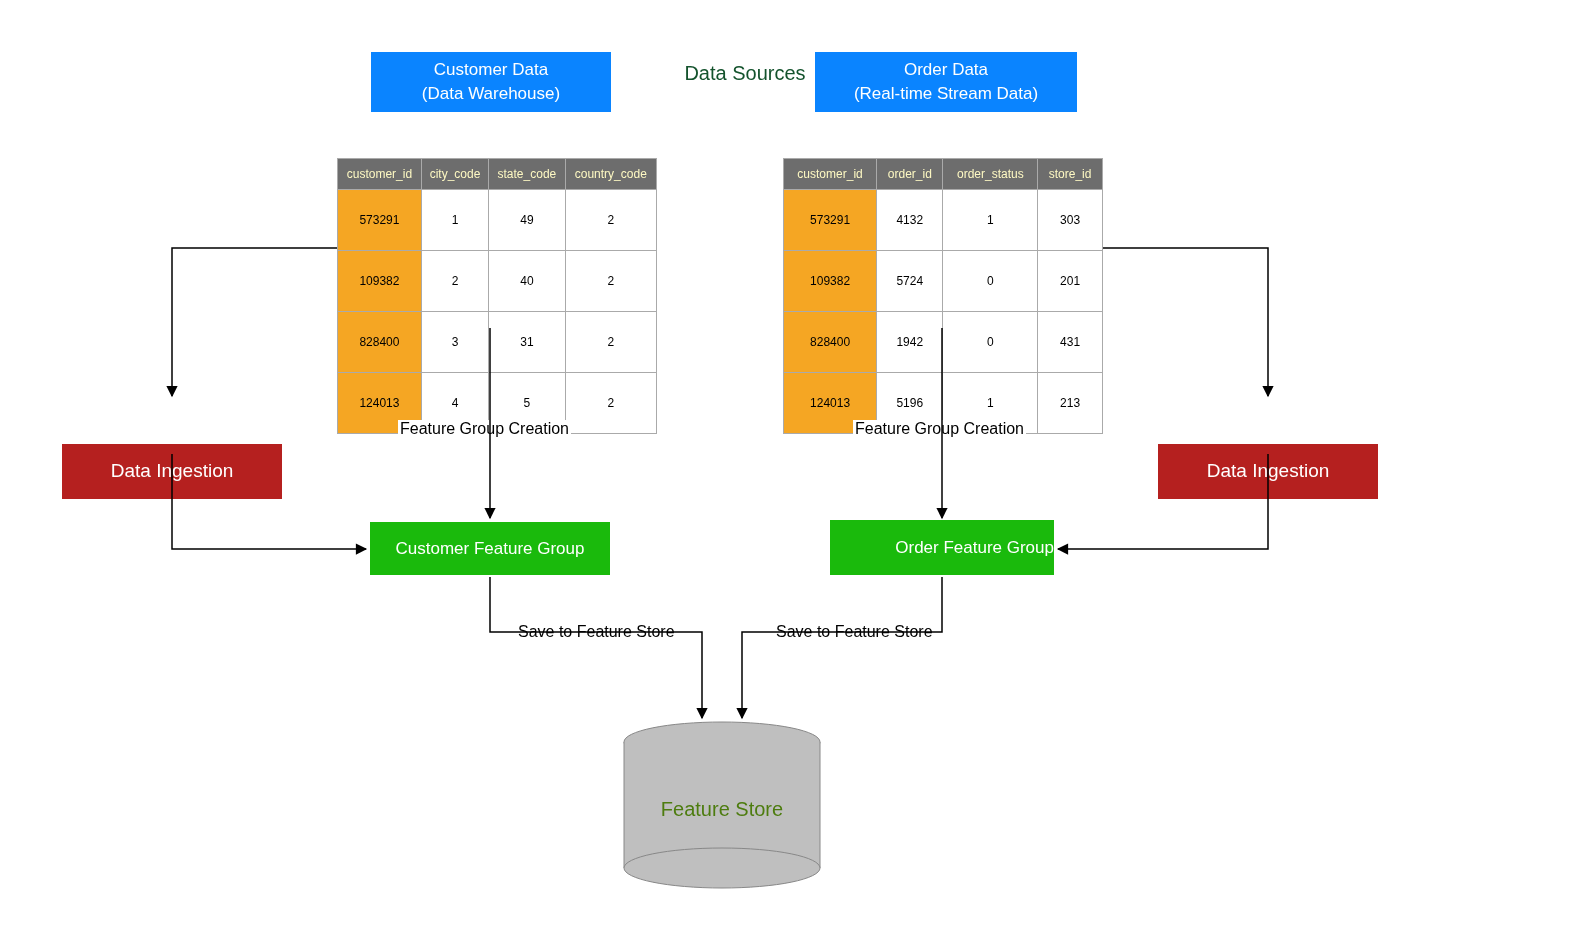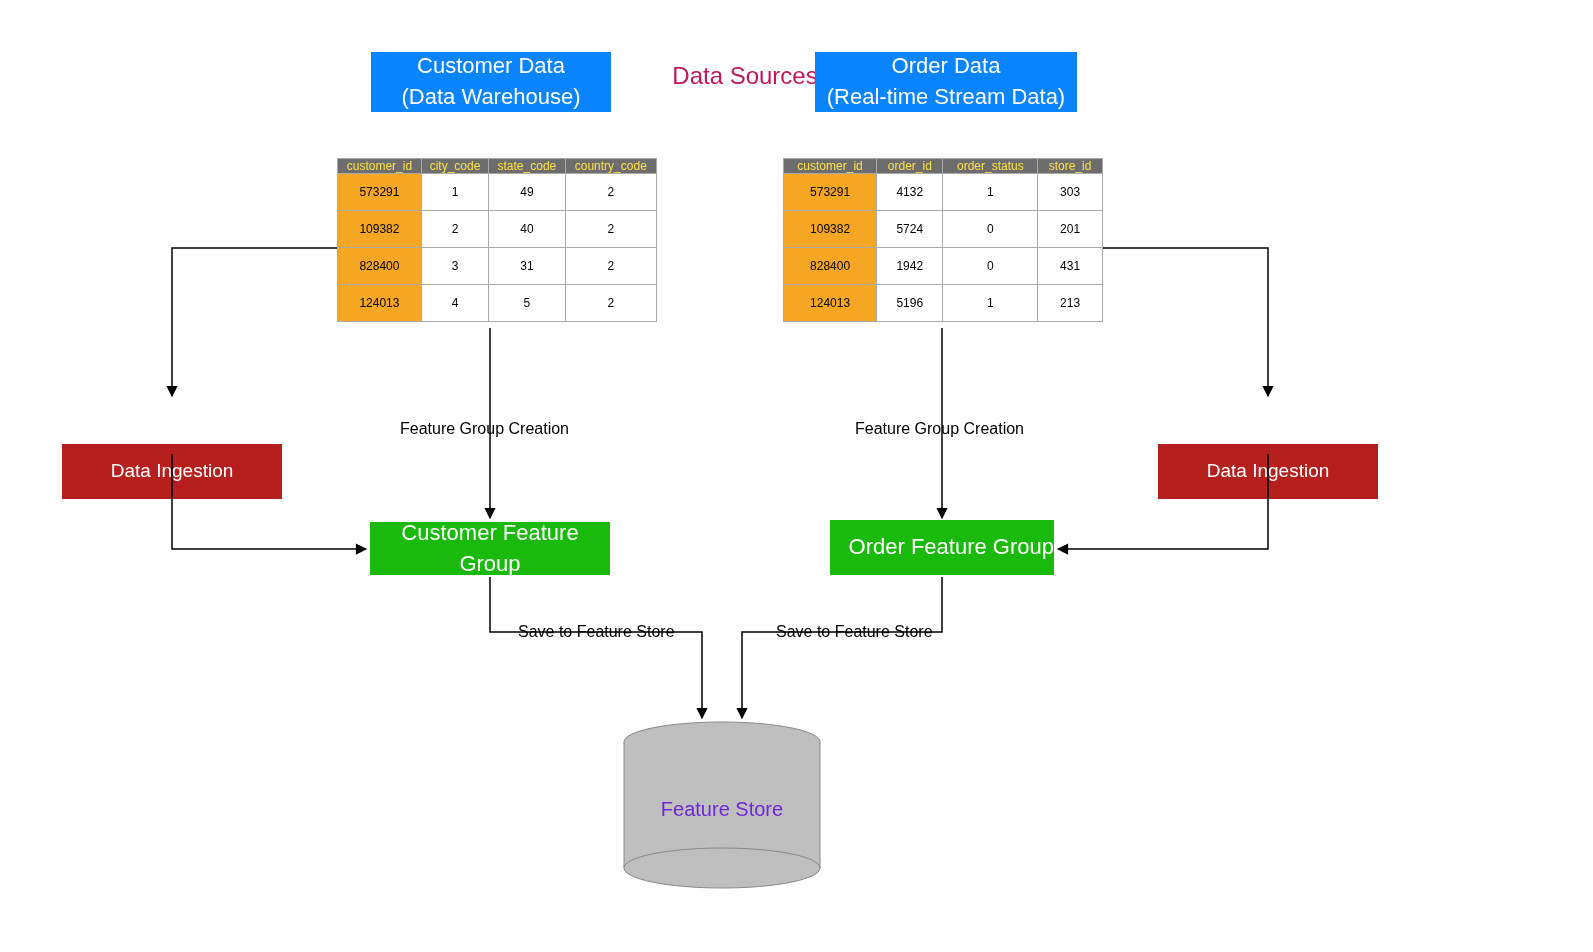--- a/index.html
+++ b/index.html
@@ -1,33 +1,33 @@
 <!DOCTYPE html>
 <html><head>
   <meta charset="utf-8">
   <style>
     * { box-sizing: border-box; margin: 0; padding: 0; }
     body { font-family: Arial, Helvetica, sans-serif; background: #fff; width: 1593px; height: 952px; position: relative; }
 
-    .title { position: absolute; font-size: 24px; color: #be185d; text-align: center; }
+    .title { position: absolute; font-size: 20px; color: #14532d; text-align: center; }
 
-    .box { position: absolute; display: flex; align-items: center; justify-content: center; text-align: center; color: #fff; font-size: 22px; line-height: 1.4; }
+    .box { position: absolute; display: flex; align-items: center; justify-content: center; text-align: center; color: #fff; font-size: 17px; line-height: 1.4; }
     .blue-box { background: #0a84ff; }
     .red-box  { background: #b5201f; margin-top: 45px; }
     .green-box{ background: #1aba0c; }
 
     table.data { position: absolute; border-collapse: collapse; font-size: 12px; }
-    table.data th { background: #6d6d6d; color: #fde047; font-weight: normal; padding: 0 4px; border: 1px solid #aaa; text-align:center; }
-    table.data td { background: #fff; border: 1px solid #aaa; padding: 11px 4px; text-align: center; }
+    table.data th { background: #6d6d6d; color: #fef9c3; font-weight: normal; padding: 8px 4px; border: 1px solid #aaa; text-align:center; }
+    table.data td { background: #fff; border: 1px solid #aaa; padding: 23px 4px; text-align: center; }
     table.data td.key { background: #f5a623; }
 
     .edge-label { position: absolute; font-size: 16px; color: #000; background:#fff; padding:0 2px;}
 
     .cylinder { position: absolute; }
-    .cyl-label { position: absolute; font-size: 20px; color:#6d28d9; text-align:center; width:100%; }
+    .cyl-label { position: absolute; font-size: 20px; color:#4d7c0f; text-align:center; width:100%; }
 
     svg.arrows { position: absolute; top:0; left:0; width:1593px; height:952px; pointer-events:none; }
   </style>
 </head>
 <body>
 
 <div class="title" style="left:665px; top:62px; width:160px;">Data Sources</div>
 
 <div class="box blue-box" style="left:371px; top:52px; width:240px; height:60px;">
   <div>

